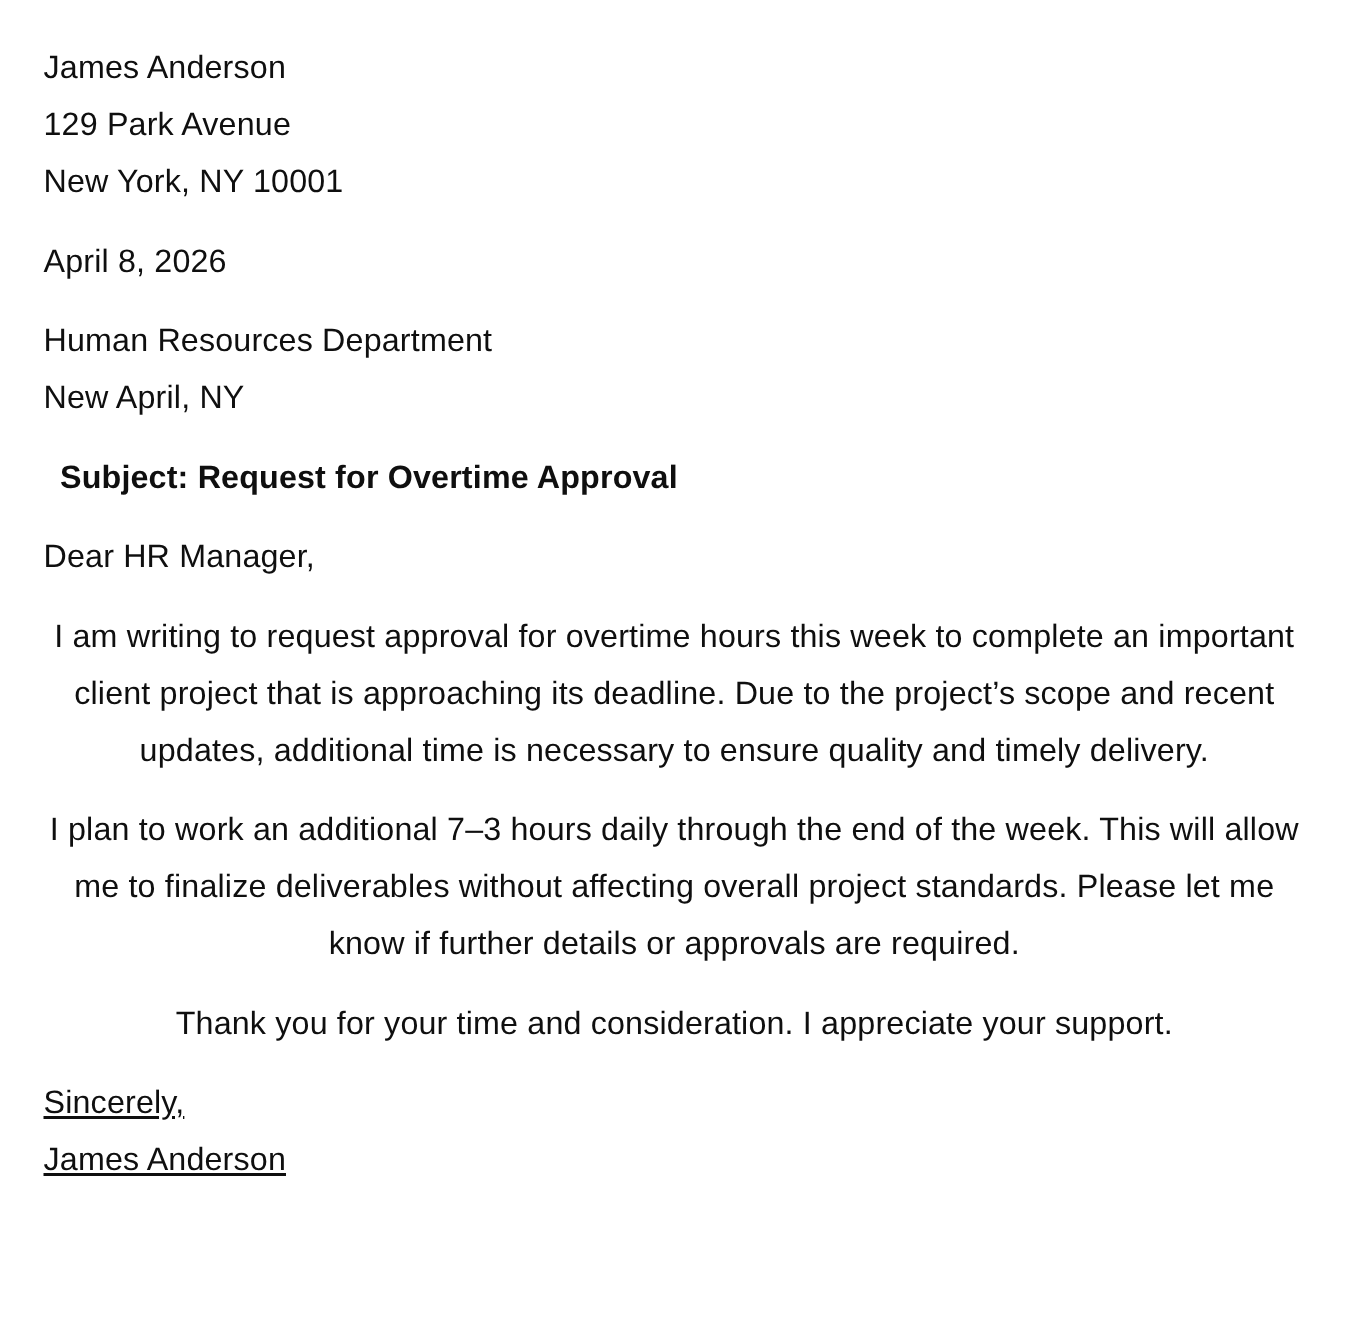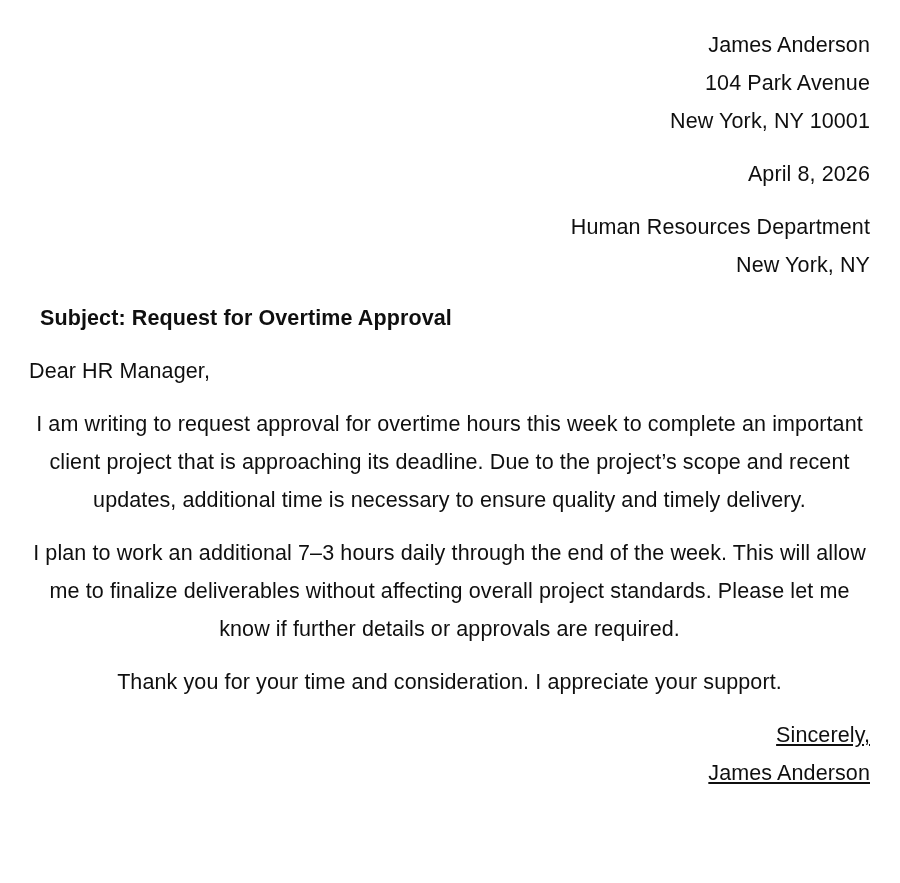--- a/index.html
+++ b/index.html
@@ -29,21 +29,20 @@
   .letter {
     font-size: 21.5px;
     line-height: 38px;
     color: #0f0f0f;
     letter-spacing: 0.005em;
   }
 
   
   .block {
     margin: 0 0 15px 0;
-    text-align: right;
   }
   .block:last-child {
     margin-bottom: 0;
     text-decoration: underline;
   }
 
   .line {
     display: block;
     white-space: pre-wrap;
   }
@@ -69,31 +68,31 @@
   }
 </style>
 </head>
 <body>
 
 <div class="page">
   <div class="letter">
 
     <div class="block">
       <span class="line">James Anderson</span>
-      <span class="line">104 Park Avenue</span>
+      <span class="line">129 Park Avenue</span>
       <span class="line">New York, NY 10001</span>
     </div>
 
     <div class="block">
       <span class="line">April 8, 2026</span>
     </div>
 
     <div class="block">
       <span class="line">Human Resources Department</span>
-      <span class="line">New York, NY</span>
+      <span class="line">New April, NY</span>
     </div>
 
     <p class="subject">Subject: Request for Overtime Approval</p>
 
     <p class="salutation">Dear HR Manager,</p>
 
     <p class="para">I am writing to request approval for overtime hours this week to complete an important client project that is approaching its deadline. Due to the project’s scope and recent updates, additional time is necessary to ensure quality and timely delivery.</p>
 
     <p class="para">I plan to work an additional 7–3 hours daily through the end of the week. This will allow me to finalize deliverables without affecting overall project standards. Please let me know if further details or approvals are required.</p>
 

